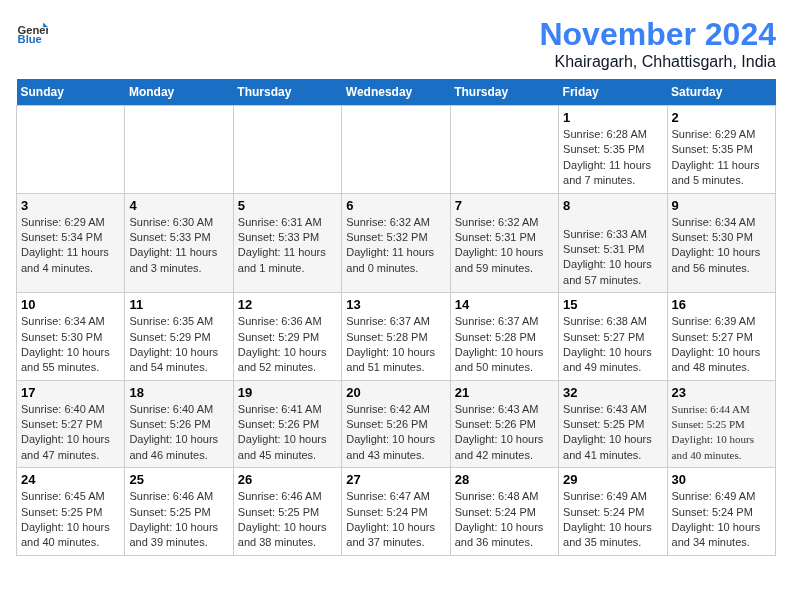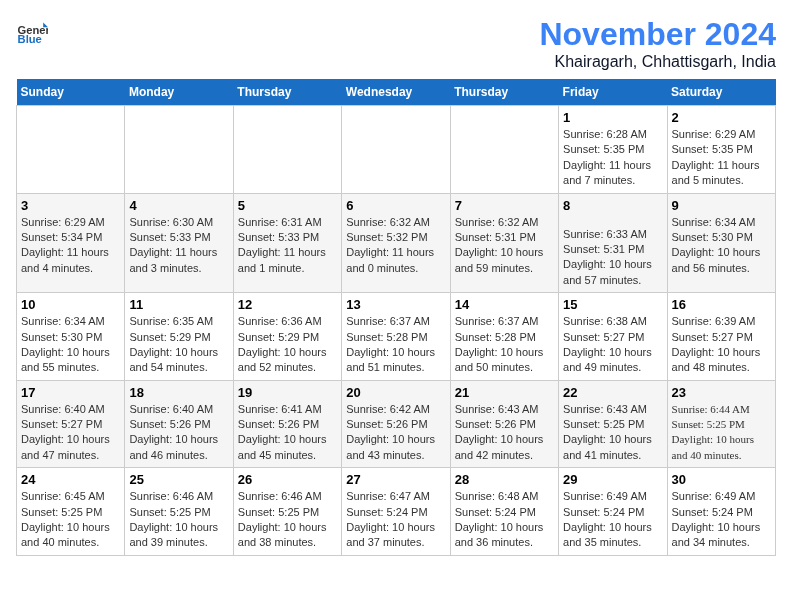--- a/index.html
+++ b/index.html
@@ -240,21 +240,21 @@
 Sunset: 5:26 PM
 Daylight: 10 hours and 43 minutes.</div>
         </td>
         <td>
           <span class="day-num">21</span>
           <div class="cell-content" style="white-space: pre-line;">Sunrise: 6:43 AM
 Sunset: 5:26 PM
 Daylight: 10 hours and 42 minutes.</div>
         </td>
         <td>
-          <span class="day-num">22</span>
+          <span class="day-num">32</span>
           <div class="cell-content" style="white-space: pre-line;">Sunrise: 6:43 AM
 Sunset: 5:25 PM
 Daylight: 10 hours and 41 minutes.</div>
         </td>
         <td>
           <span class="day-num">23</span>
           <div class="cell-content" style="white-space: pre-line; font-family: Liberation Serif, serif;">Sunrise: 6:44 AM
 Sunset: 5:25 PM
 Daylight: 10 hours and 40 minutes.</div>
         </td>

